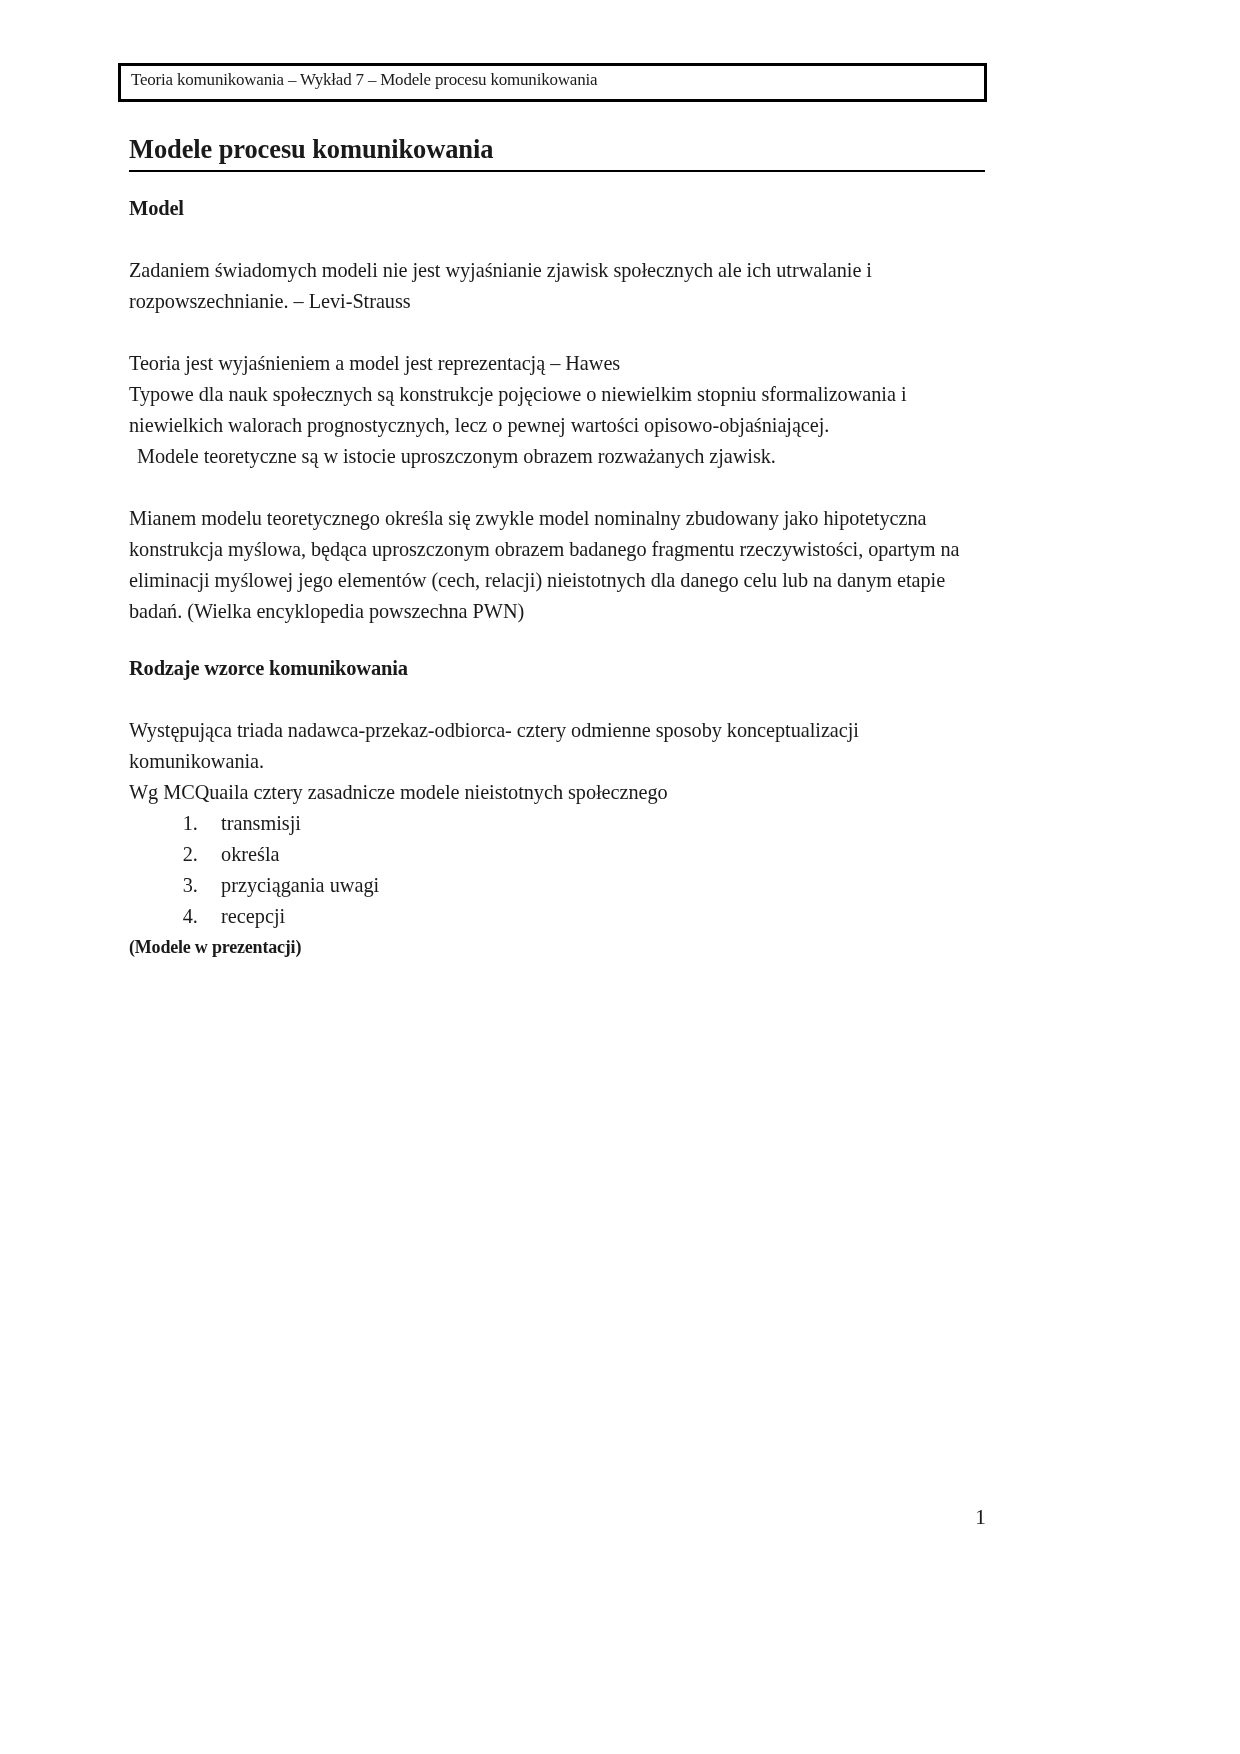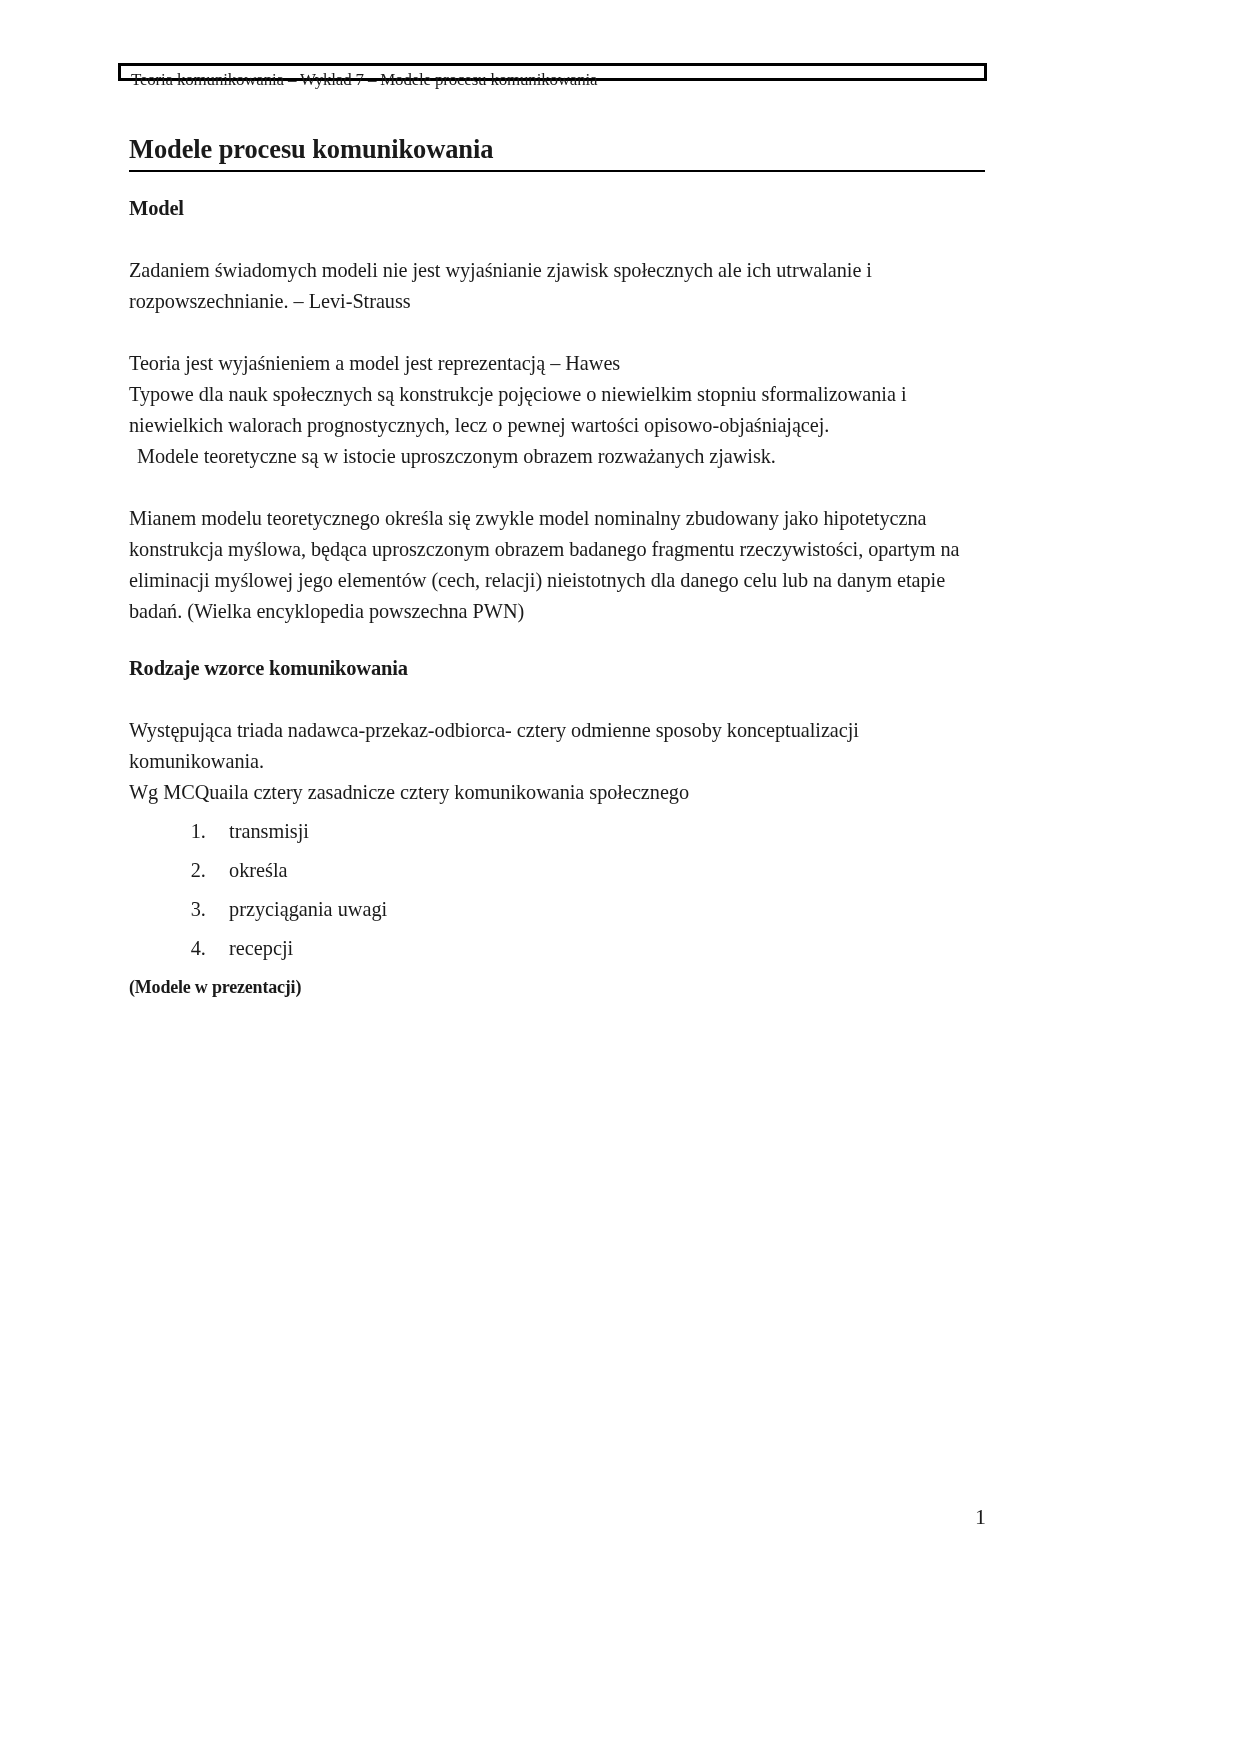--- a/index.html
+++ b/index.html
@@ -24,21 +24,21 @@
     height: 1754px;
     overflow: hidden;
   }
 
   
   .header-box {
     position: absolute;
     left: 118px;
     top: 63px;
     width: 869px;
-    height: 18px;
+    height: 39px;
     border: 2px solid #000000;
     box-sizing: border-box;
     background: #ffffff;
   }
   .header-box-inner {
     position: absolute;
     left: 0; top: 0; right: 0; bottom: 0;
     border: 1px solid #000000;
     box-sizing: border-box;
   }
@@ -116,21 +116,21 @@
   
   .num-list {
     margin: 0;
     padding: 0 0 0 74px;
     list-style: decimal;
     font-size: 20.3px;
     line-height: 31px;
   }
   .num-list li {
     padding-left: 18px;
-    margin: 8px;
+    margin: 0;
   }
   .closing-bold {
     font-weight: bold;
     font-size: 18px;
     line-height: 31px;
     letter-spacing: -0.2px;
   }
 
   
   .page-number {
@@ -178,21 +178,21 @@
     <div class="blk para">Mianem modelu teoretycznego określa się zwykle model nominalny zbudowany jako hipotetyczna konstrukcja myślowa, będąca uproszczonym obrazem badanego fragmentu rzeczywistości, opartym na eliminacji myślowej jego elementów (cech, relacji) nieistotnych dla danego celu lub na danym etapie badań. (Wielka encyklopedia powszechna PWN)</div>
 
     <div class="gap-sm"></div>
 
     <div class="blk sec-head">Rodzaje wzorce komunikowania</div>
 
     <div class="gap"></div>
 
     <div class="blk para">Występująca triada nadawca-przekaz-odbiorca- cztery odmienne sposoby konceptualizacji komunikowania.</div>
 
-    <div class="blk para">Wg MCQuaila cztery zasadnicze cztery komunikowania społecznego</div>
+    <div class="blk para">Wg MCQuaila cztery zasadnicze modele nieistotnych społecznego</div>
 
     <ol class="num-list">
       <li>transmisji</li>
       <li>określa</li>
       <li>przyciągania uwagi</li>
       <li>recepcji</li>
     </ol>
 
     <div class="blk closing-bold">(Modele w prezentacji)</div>
 

